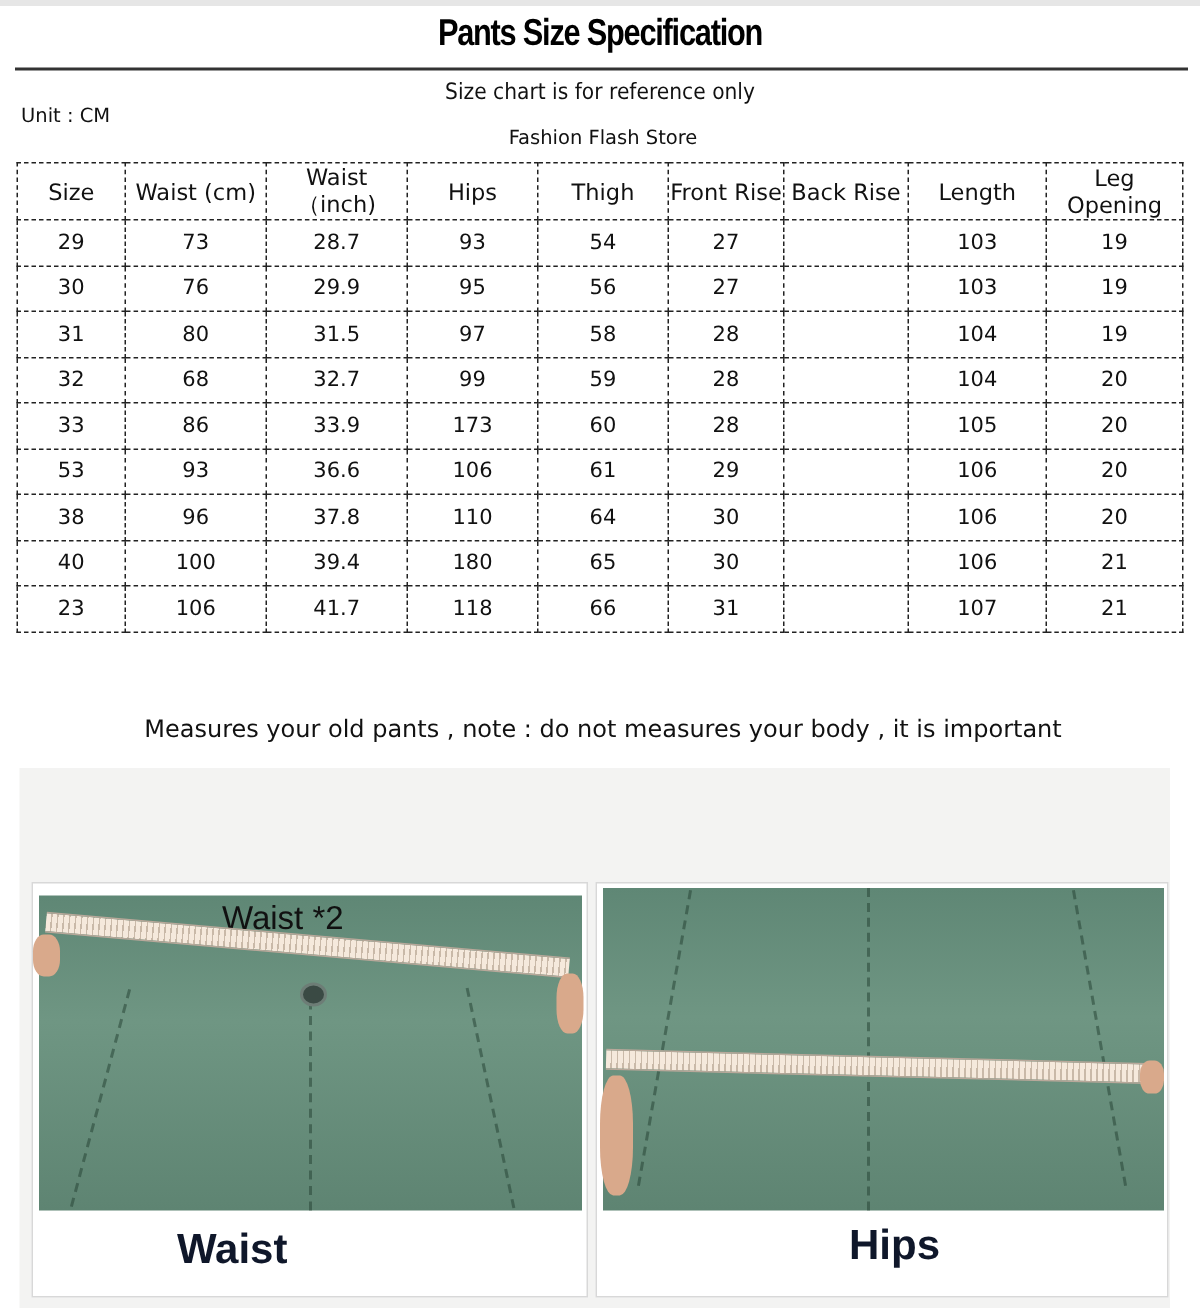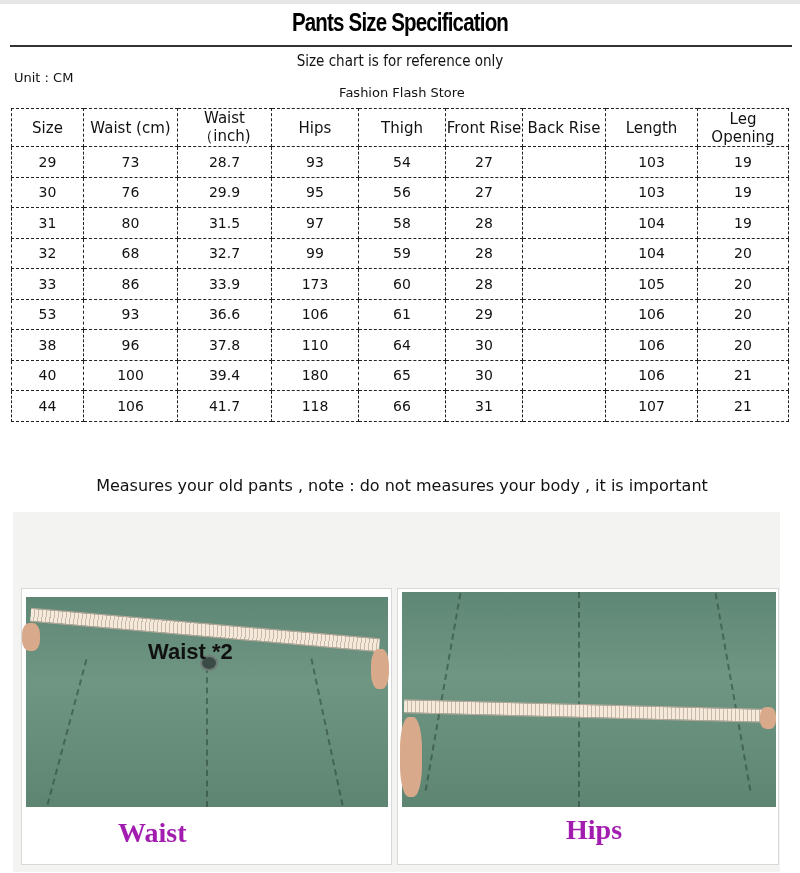--- a/index.html
+++ b/index.html
@@ -18,22 +18,22 @@
   .panel { position:absolute; top:588px; background:#ffffff; border:1px solid #d8d8d8; }
   .panel-left { left:21px; width:369px; height:275px; }
   .panel-right { left:397px; width:380px; height:275px; }
   .pants { position:absolute; top:8px; height:210px; background:linear-gradient(180deg,#5f8775 0%,#6f9683 40%,#5e8472 100%); }
   .panel-left .pants { left:4px; width:362px; }
   .panel-right .pants { left:4px; width:374px; top:3px; height:215px; }
   .seam { position:absolute; border-left:2px dashed rgba(40,70,55,0.55); }
   .tape { position:absolute; height:12px; background:repeating-linear-gradient(90deg,#f5e9dc 0 3px,#c9b9a8 3px 4px); border-top:1px solid #b8a89a; border-bottom:1px solid #b8a89a; }
   .button-dot { position:absolute; width:14px; height:12px; border-radius:50%; background:#3a4a44; border:2px solid #6d7d76; }
   .hand { position:absolute; background:#d9a98b; border-radius:40%; }
-  .panel-label { position:absolute; font-family:Liberation Serif, serif; font-weight:bold; color:#a21caf;text-align:center; }
-  .waist2 { position:absolute; left:126px; top:10px; font-family:"Liberation Sans", sans-serif; font-weight:bold; font-size:22px; color:#111;margin-top:40px; }
+  .panel-label { position:absolute; font-family:Liberation Sans, sans-serif; font-weight:bold; color:#0f172a;text-align:center; }
+  .waist2 { position:absolute; left:126px; top:10px; font-family:"Liberation Sans", sans-serif; font-weight:normal; font-size:22px; color:#111; }
 </style>
 </head>
 <body>
 
 <div class="topbar"></div>
 <div class="title">Pants  Size Specification</div>
 <div class="rule"></div>
 <div class="subtitle">Size chart is for reference only</div>
 <div class="unit">Unit : CM</div>
 <div class="store">Fashion Flash Store</div>
@@ -146,21 +146,21 @@
         <td>100</td>
         <td>39.4</td>
         <td>180</td>
         <td>65</td>
         <td>30</td>
         <td></td>
         <td>106</td>
         <td>21</td>
       </tr>
       <tr>
-        <td>44</td>
+        <td>23</td>
         <td>106</td>
         <td>41.7</td>
         <td>118</td>
         <td>66</td>
         <td>31</td>
         <td></td>
         <td>107</td>
         <td>21</td>
       </tr>
     </tbody>

